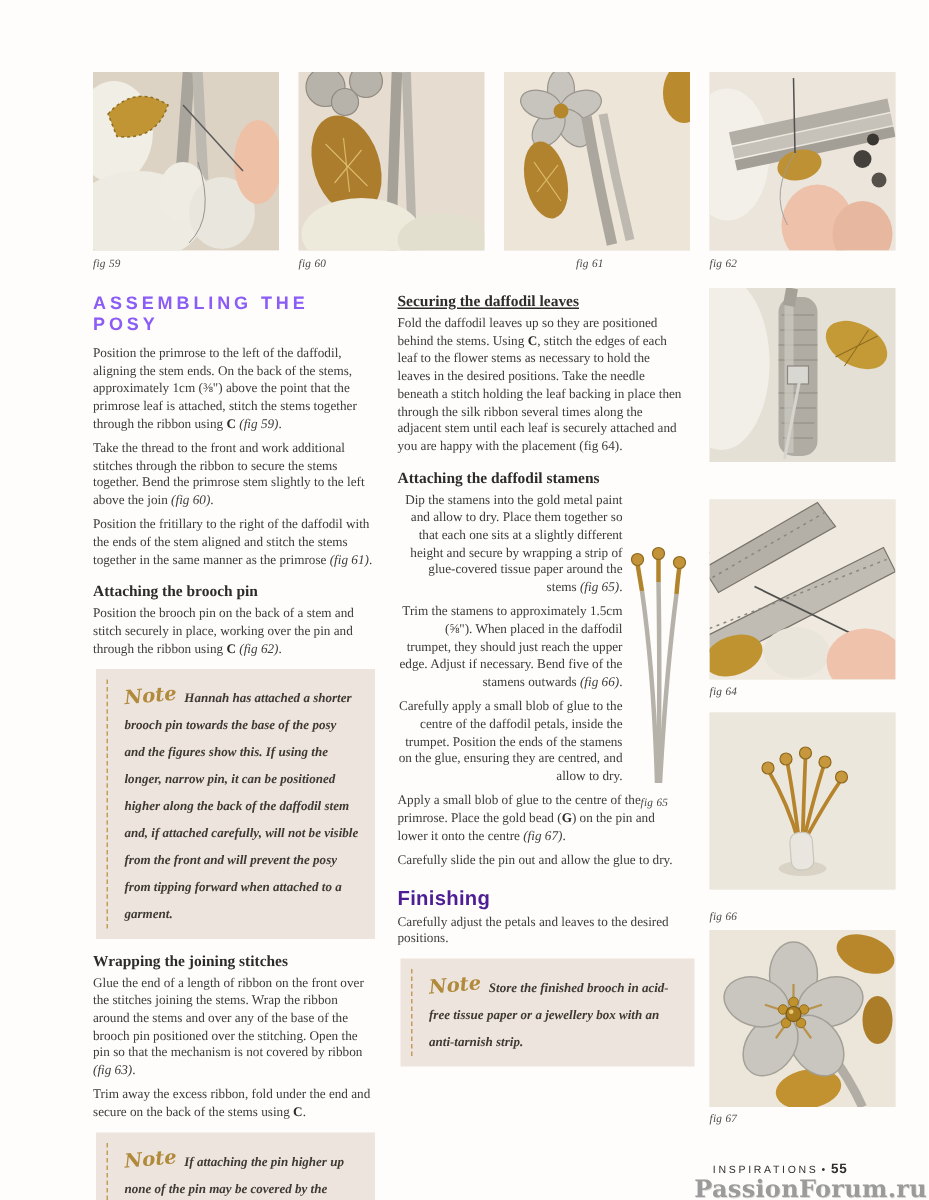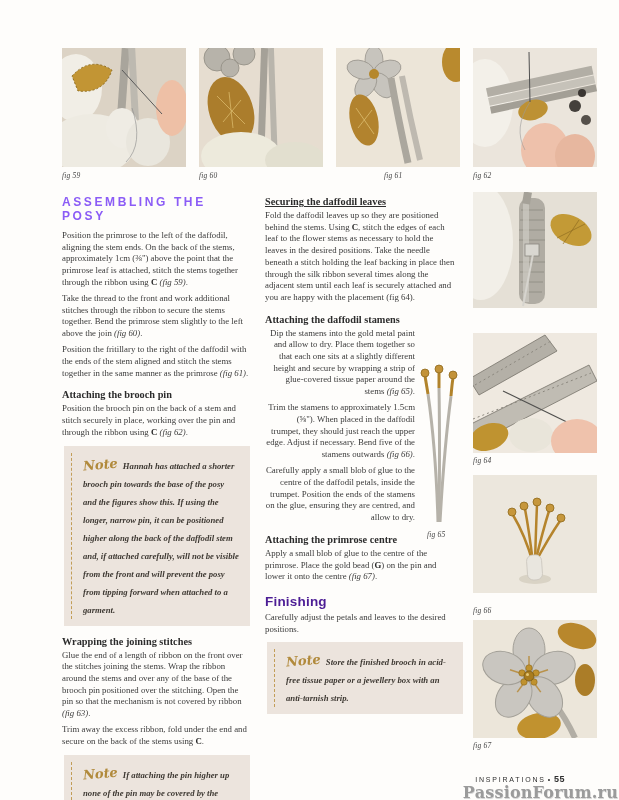--- a/index.html
+++ b/index.html
@@ -263,22 +263,22 @@
 
   <div class="col col-mid">
     <h3 class="subheading first">Securing the daffodil leaves</h3>
     <p class="body">Fold the daffodil leaves up so they are positioned behind the stems. Using <b>C</b>, stitch the edges of each leaf to the flower stems as necessary to hold the leaves in the desired positions. Take the needle beneath a stitch holding the leaf backing in place then through the silk ribbon several times along the adjacent stem until each leaf is securely attached and you are happy with the placement (fig 64).</p>
 
     <h3 class="subheading">Attaching the daffodil stamens</h3>
     <p class="body narrow">Dip the stamens into the gold metal paint and allow to dry. Place them together so that each one sits at a slightly different height and secure by wrapping a strip of glue-covered tissue paper around the stems <i>(fig&nbsp;65)</i>.</p>
     <p class="body narrow">Trim the stamens to approximately 1.5cm (⅝"). When placed in the daffodil trumpet, they should just reach the upper edge. Adjust if necessary. Bend five of the stamens outwards <i>(fig&nbsp;66)</i>.</p>
     <p class="body narrow">Carefully apply a small blob of glue to the centre of the daffodil petals, inside the trumpet. Position the ends of the stamens on the glue, ensuring they are centred, and allow to dry.</p>
 
-    <h3 class="subheading">Attaching the primrose centre</h3>
     <p class="body">Apply a small blob of glue to the centre of the primrose. Place the gold bead (<b>G</b>) on the pin and lower it onto the centre <i>(fig&nbsp;67)</i>.</p>
+    <p class="body">Carefully slide the pin out and allow the glue to dry.</p>
 
     <h3 class="finishing-heading">Finishing</h3>
     <p class="body">Carefully adjust the petals and leaves to the desired positions.</p>
 
     <div class="note-box mid">
       <span class="note-label">Note</span><span class="note-text">Store the finished brooch in acid-free tissue paper or a jewellery box with an anti-tarnish strip.</span>
     </div>
   </div>
 
   <div class="footer">

